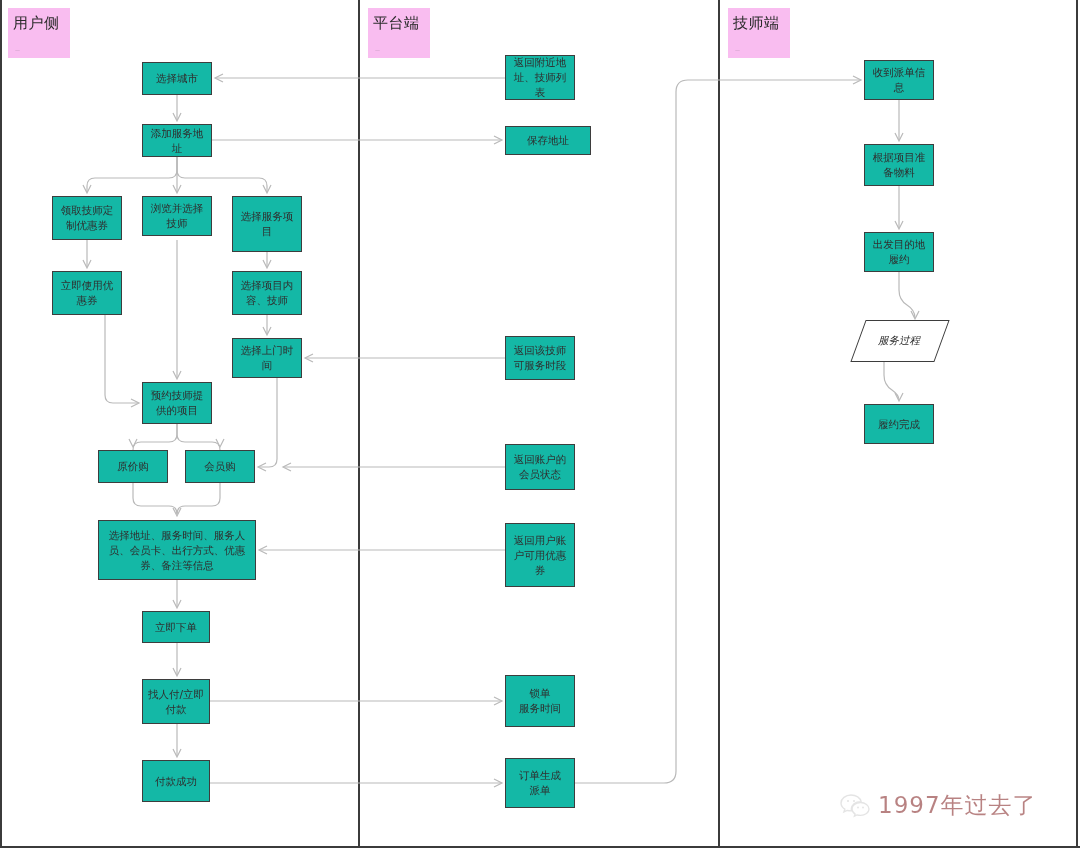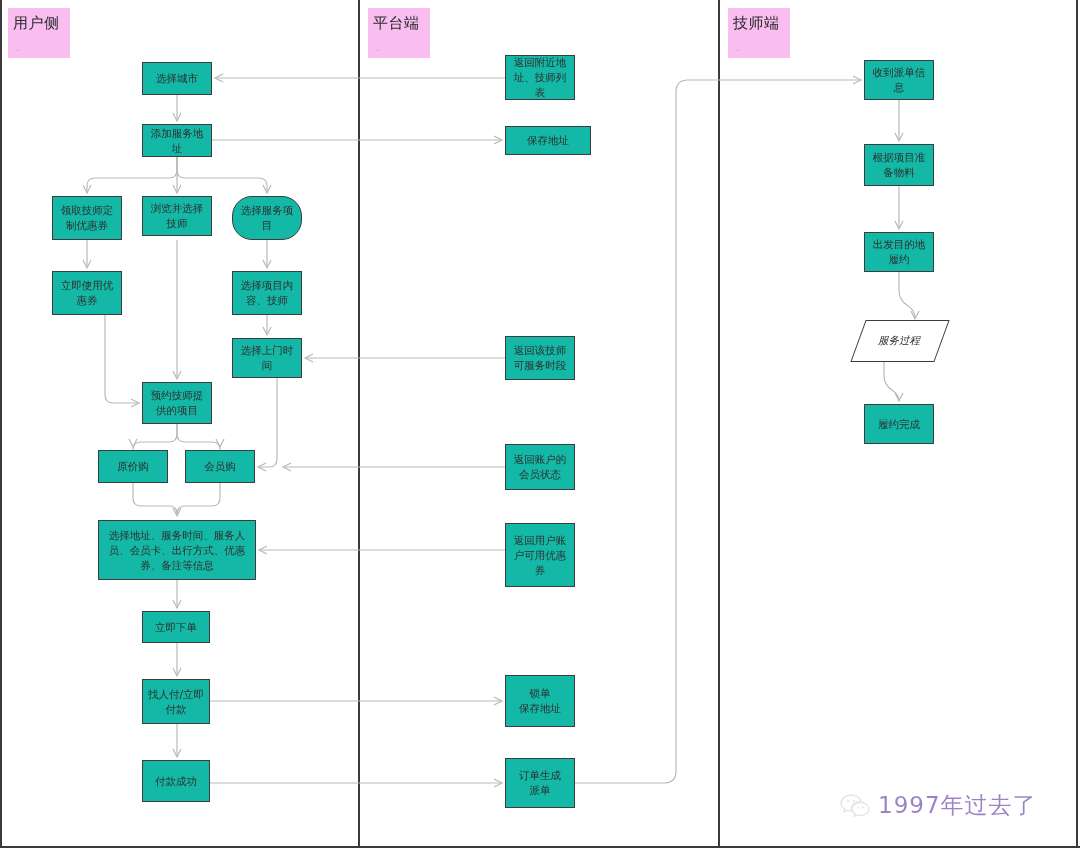--- a/index.html
+++ b/index.html
@@ -25,21 +25,21 @@
         border:1.6px solid #3d3d3d;background:#fff;transform:skewX(-20deg);}
   .node.skew .ptext{position:relative;z-index:2;}
 
   
   .svg-layer{position:absolute;left:0;top:0;width:1080px;height:853px;pointer-events:none;}
   .conn{fill:none;stroke:#b9b9b9;stroke-width:1.2;}
   .conn-head{fill:none;stroke:#b9b9b9;stroke-width:1.2;}
 
   
   .watermark{position:absolute;display:flex;align-items:center;gap:8px;opacity:.55;}
-  .wm-text{font-size:23px;color:#4c1d95;white-space:nowrap;letter-spacing:1px;
+  .wm-text{font-size:23px;color:#7f1d1d;white-space:nowrap;letter-spacing:1px;
            text-shadow:0 1px 0 #fff;}
 </style>
 </head>
 <body>
 
 <div id="canvas">
 
   <div class="lane first" style="left:0px;width:360px;"></div>
   <div class="lane" style="left:360px;width:360px;"></div>
   <div class="lane" style="left:720px;width:358px;"></div>
@@ -137,39 +137,39 @@
     <path class="conn" d="M899 272 L899 290 Q899 300 907 305 Q915 310 915 318"></path>
     <path class="conn-head" d="M911 311 L915 319 L919 311"></path>
     <path class="conn" d="M884 360 L884 375 Q884 385 892 390 Q899 395 899 400"></path>
     <path class="conn-head" d="M895 393 L899 401 L903 393"></path>
   </svg>
 
   <div class="node" style="left:142px;top:62px;width:70px;height:33px;">选择城市</div>
   <div class="node" style="left:142px;top:124px;width:70px;height:33px;">添加服务地址</div>
   <div class="node" style="left:52px;top:196px;width:70px;height:44px;">领取技师定制优惠券</div>
   <div class="node" style="left:142px;top:196px;width:70px;height:40px;">浏览并选择技师</div>
-  <div class="node" style="left:232px;top:196px;width:70px;height:44px;border-radius:20px;">选择服务项目</div>
+  <div class="node" style="left:232px;top:196px;width:70px;height:56px;">选择服务项目</div>
   <div class="node" style="left:52px;top:271px;width:70px;height:44px;">立即使用优惠券</div>
   <div class="node" style="left:232px;top:271px;width:70px;height:44px;">选择项目内容、技师</div>
   <div class="node" style="left:232px;top:338px;width:70px;height:40px;">选择上门时间</div>
   <div class="node" style="left:142px;top:382px;width:70px;height:42px;">预约技师提供的项目</div>
   <div class="node" style="left:98px;top:450px;width:70px;height:33px;">原价购</div>
   <div class="node" style="left:185px;top:450px;width:70px;height:33px;">会员购</div>
   <div class="node" style="left:98px;top:520px;width:158px;height:60px;">选择地址、服务时间、服务人员、会员卡、出行方式、优惠券、备注等信息</div>
   <div class="node" style="left:142px;top:611px;width:68px;height:32px;">立即下单</div>
   <div class="node" style="left:142px;top:679px;width:68px;height:45px;">找人付/立即付款</div>
   <div class="node" style="left:142px;top:760px;width:68px;height:42px;">付款成功</div>
 
   <div class="node" style="left:505px;top:55px;width:70px;height:45px;">返回附近地址、技师列表</div>
   <div class="node" style="left:505px;top:126px;width:86px;height:29px;">保存地址</div>
   <div class="node" style="left:505px;top:336px;width:70px;height:44px;">返回该技师可服务时段</div>
   <div class="node" style="left:505px;top:444px;width:70px;height:46px;">返回账户的会员状态</div>
   <div class="node" style="left:505px;top:523px;width:70px;height:64px;">返回用户账户可用优惠券</div>
   <div class="node" style="left:505px;top:675px;width:70px;height:52px;white-space:pre-line;">锁单
-保存地址</div>
+服务时间</div>
   <div class="node" style="left:505px;top:758px;width:70px;height:50px;white-space:pre-line;">订单生成
 派单</div>
 
   <div class="node" style="left:864px;top:60px;width:70px;height:40px;">收到派单信息</div>
   <div class="node" style="left:864px;top:144px;width:70px;height:42px;">根据项目准备物料</div>
   <div class="node" style="left:864px;top:232px;width:70px;height:40px;">出发目的地履约</div>
   <div class="node skew" style="left:858px;top:320px;width:82px;height:40px;">
     <div class="pgram"></div>
     <div class="ptext">服务过程</div>
   </div>

